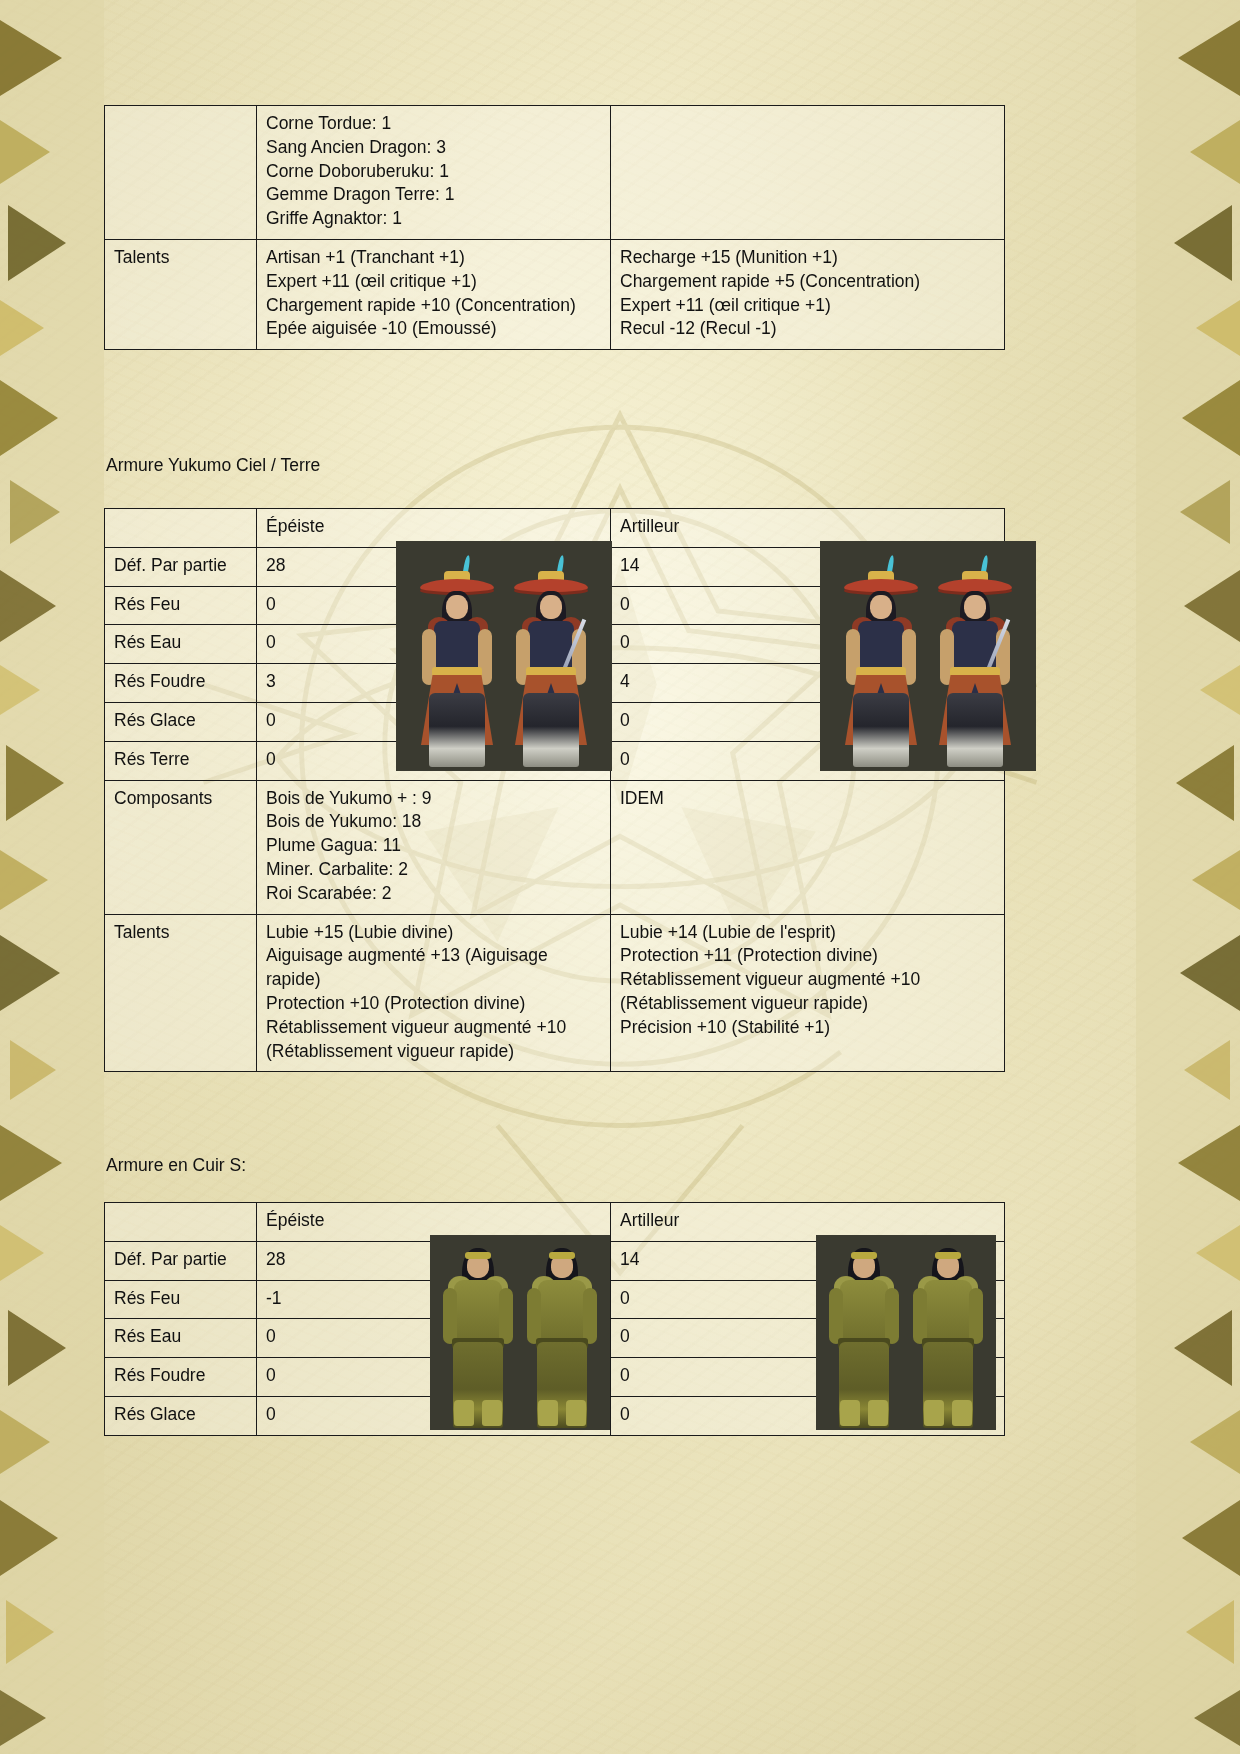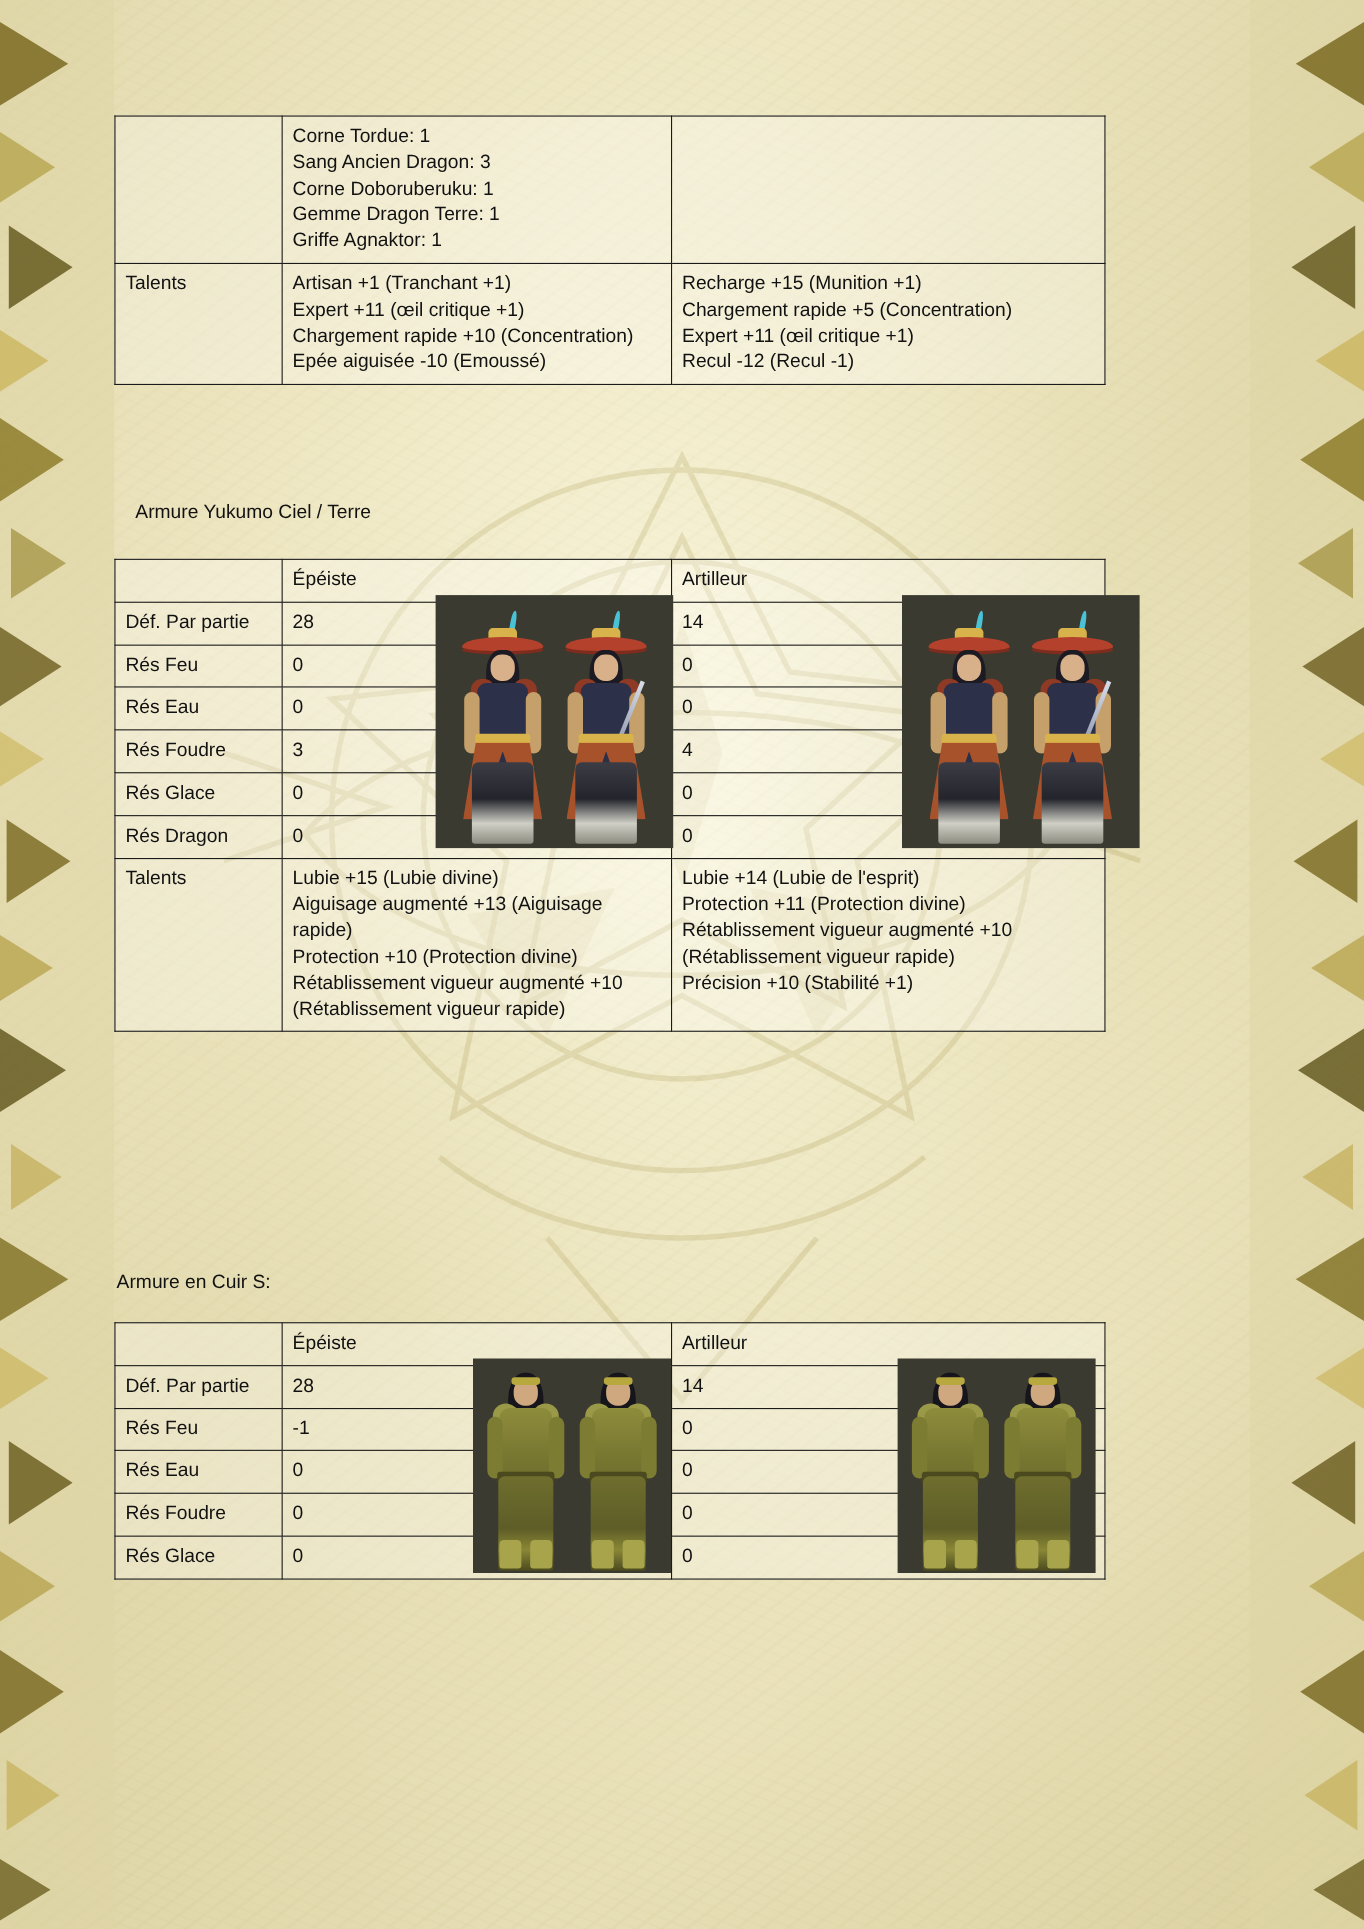--- a/index.html
+++ b/index.html
@@ -342,21 +342,21 @@
 Epée aiguisée -10 (Emoussé)</td>
             <td class="cell-line">Recharge +15 (Munition +1)
 Chargement rapide +5 (Concentration)
 Expert +11 (œil critique +1)
 Recul -12 (Recul -1)</td>
           </tr>
         </tbody>
       </table>
     </div>
 
-    <div class="section-title" style="position:absolute; left:19px; top:455px;">Armure Yukumo Ciel / Terre</div>
+    <div class="section-title" style="position:absolute; left:2px; top:455px;">Armure Yukumo Ciel / Terre</div>
 
     <div style="position:absolute; left:0; top:508px;">
       <table class="doc">
         <colgroup>
           <col class="col-label">
             <col class="col-a">
             <col class="col-b">
         </colgroup>
         <tbody>
           <tr>
@@ -383,23 +383,32 @@
             <td>Rés Foudre</td>
             <td>3</td>
             <td>4</td>
           </tr>
           <tr>
             <td>Rés Glace</td>
             <td>0</td>
             <td>0</td>
           </tr>
           <tr>
-            <td>Rés Dragon</td>
-            <td>0</td>
-            <td>0</td>
+            <td>Rés Terre</td>
+            <td>0</td>
+            <td>0</td>
+          </tr>
+          <tr>
+            <td>Composants</td>
+            <td class="cell-line">Bois de Yukumo + : 9
+Bois de Yukumo: 18
+Plume Gagua: 11
+Miner. Carbalite: 2
+Roi Scarabée: 2</td>
+            <td class="cell-line"> IDEM</td>
           </tr>
           <tr>
             <td>Talents</td>
             <td class="cell-line">Lubie +15 (Lubie divine)
 Aiguisage augmenté +13 (Aiguisage rapide)
 Protection +10 (Protection divine)
 Rétablissement vigueur augmenté +10 (Rétablissement vigueur rapide)</td>
             <td class="cell-line">Lubie +14 (Lubie de l'esprit)
 Protection +11 (Protection divine)
 Rétablissement vigueur augmenté +10 (Rétablissement vigueur rapide)

